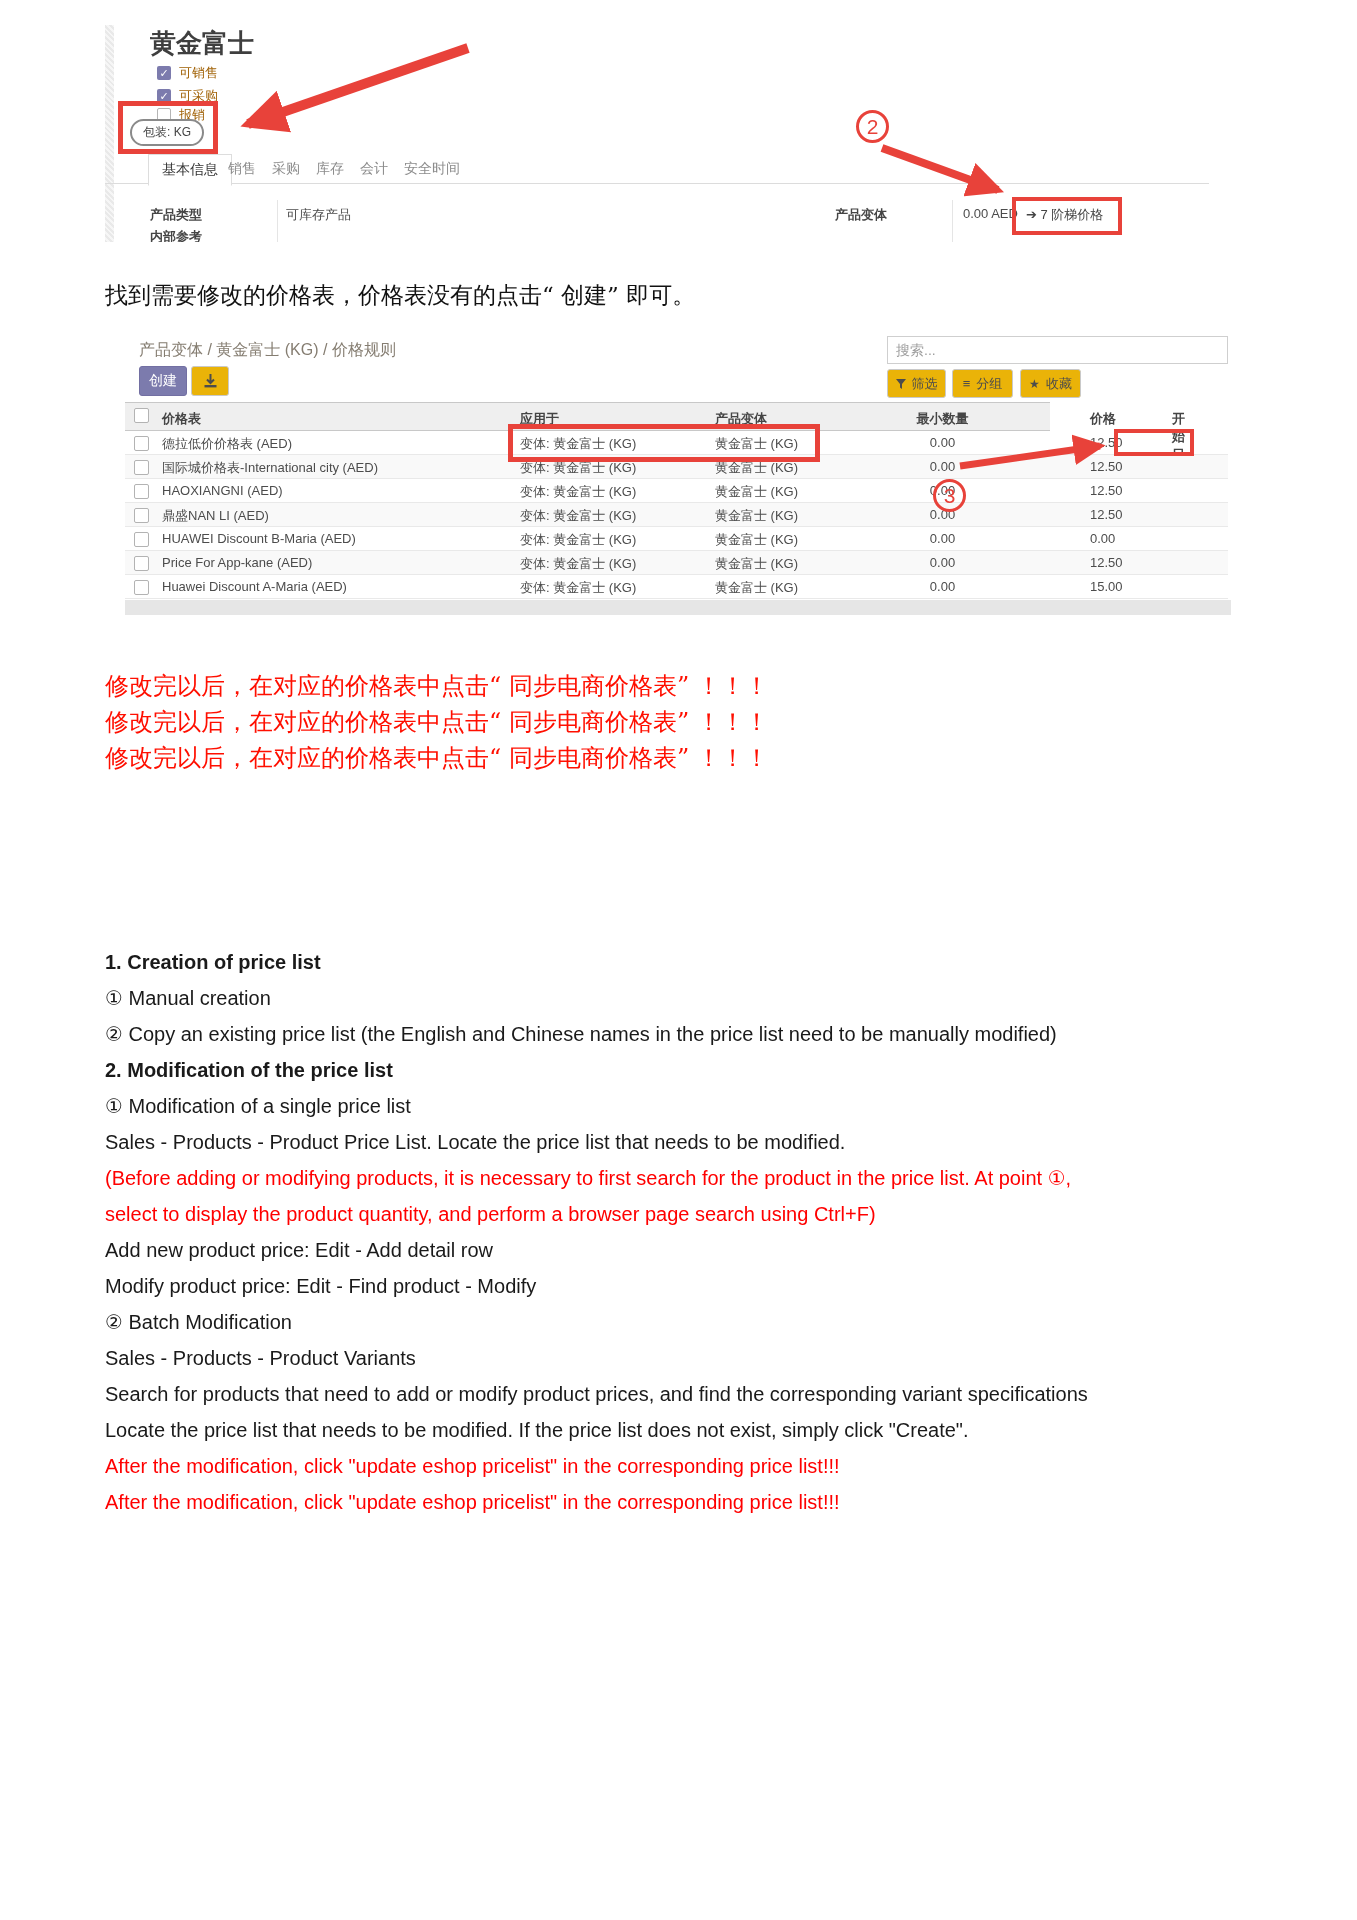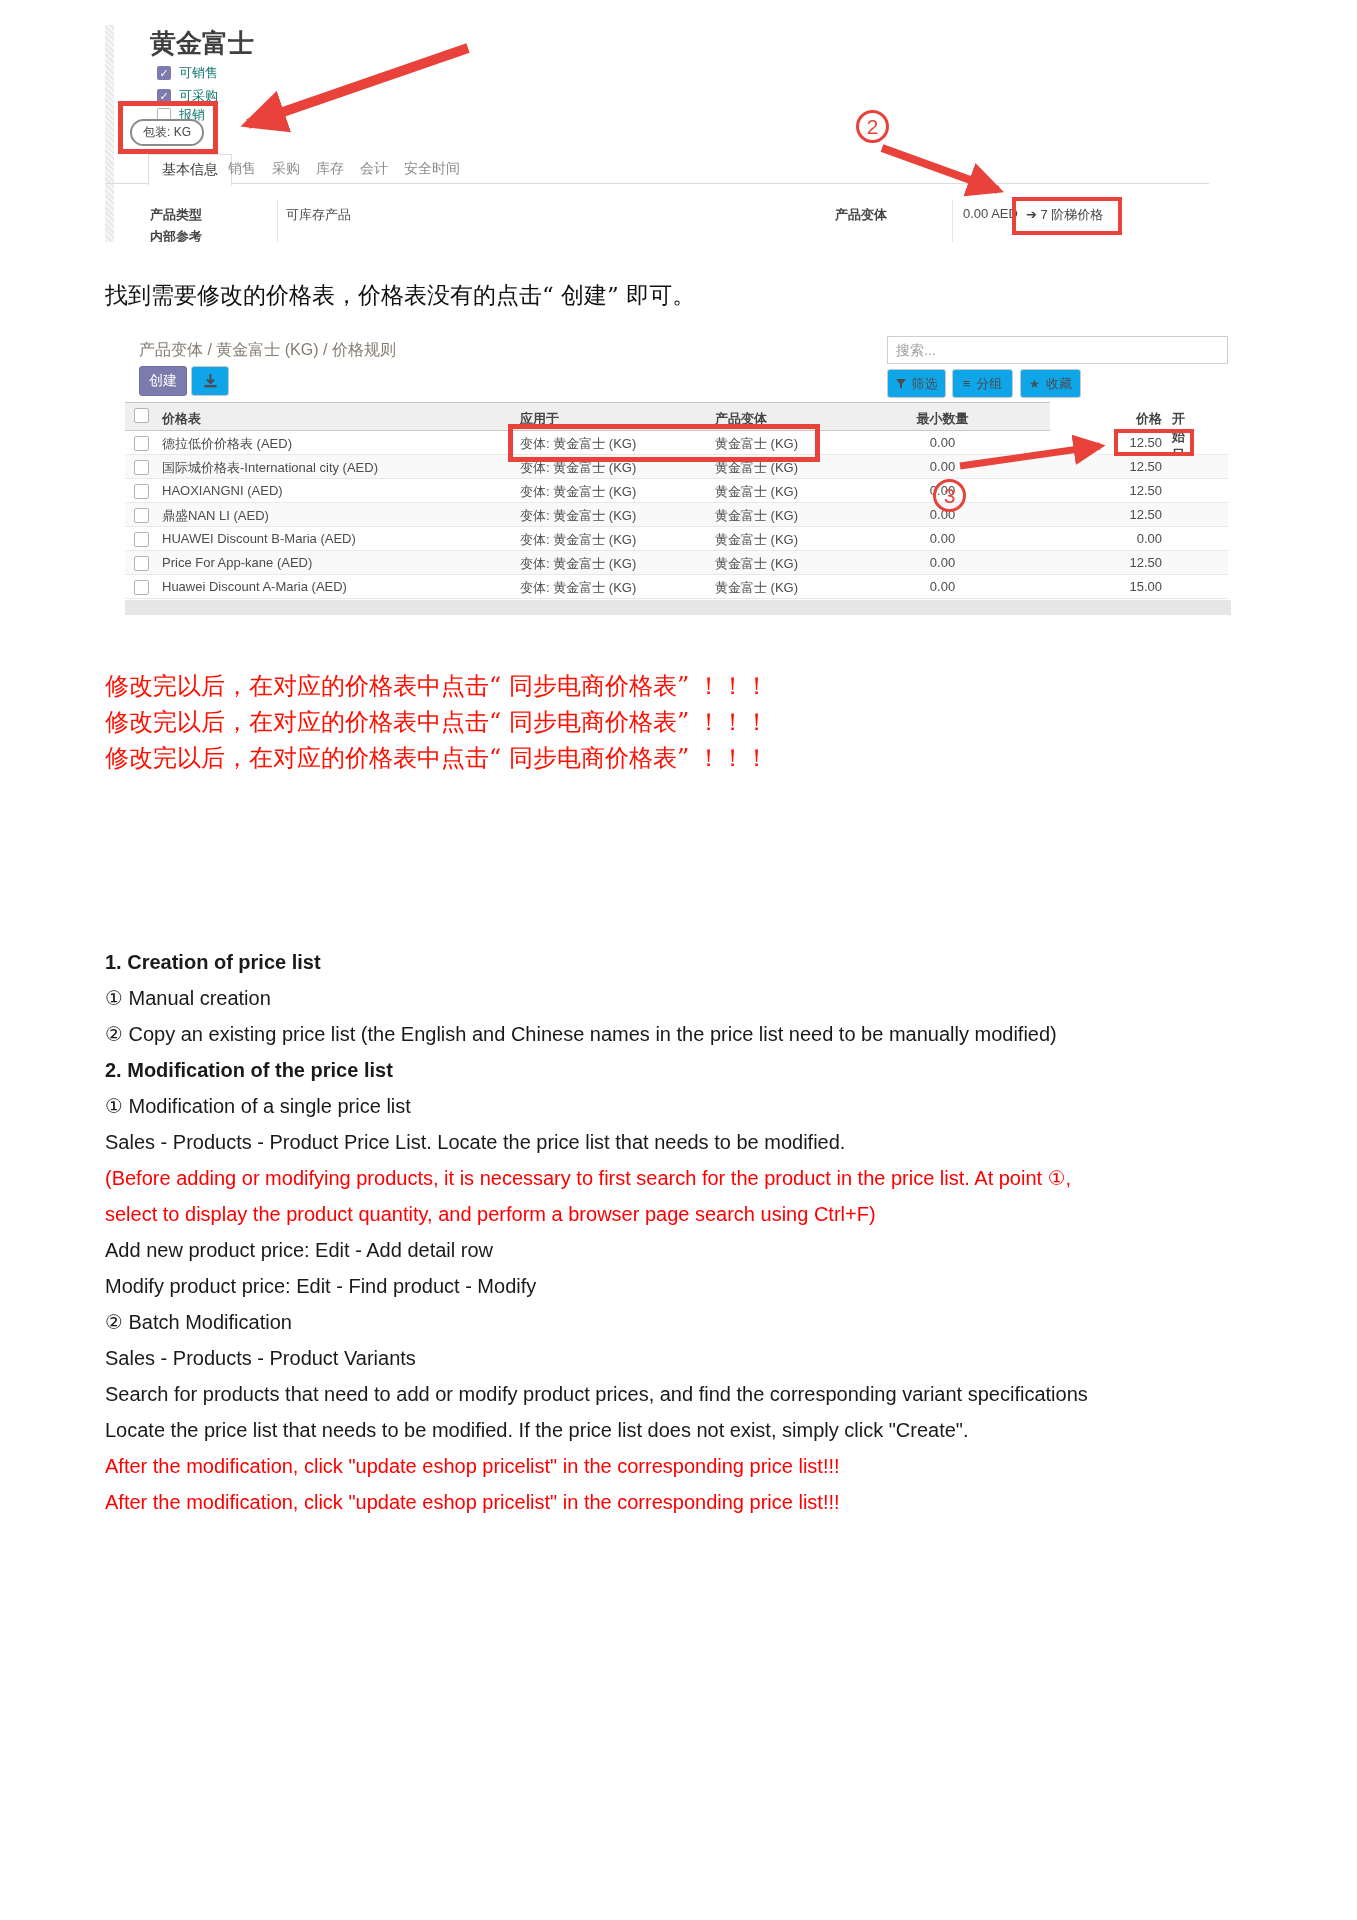--- a/index.html
+++ b/index.html
@@ -3,21 +3,21 @@
 <meta charset="utf-8">
 <style>
   html,body{margin:0;padding:0;background:#fff;}
   #page{position:relative;width:1357px;height:1920px;background:#fff;overflow:hidden;
         font-family:"Liberation Sans","DejaVu Sans",sans-serif;color:#1a1a1a;}
   .abs{position:absolute;}
   
   #ss1{position:absolute;left:0;top:0;width:1209px;height:242px;overflow:hidden;}
   .hatch{background:repeating-linear-gradient(45deg,#e9e9e9 0 2px,#f6f6f6 2px 4px);}
   .prod-title{font-size:26px;font-weight:700;color:#3f3f3f;}
-  .cbrow{display:flex;align-items:center;gap:8px;font-size:13px;color:#0f766e;}
+  .cbrow{display:flex;align-items:center;gap:8px;font-size:13px;color:#a16207;}
   .cb{width:14px;height:14px;border-radius:2px;box-sizing:border-box;display:flex;align-items:center;justify-content:center;}
   .cb.checked{background:#7c7bad;color:#fff;font-size:11px;}
   .cb.checked::after{content:"✓";}
   .cb.un{background:#fff;border:1px solid #b5b5b5;}
   .pill{border:2px solid #8a8a8a;border-radius:14px;background:#fff;font-size:12px;color:#444;
         padding:3px 11px;display:inline-block;}
   .tabline{background:#dcdcdc;height:1px;}
   .tab{font-size:14px;color:#8c8c8c;}
   .tab.active{background:#fff;border:1px solid #ddd;border-bottom:1px solid #fff;color:#333;
               padding:6px 13px;}
@@ -36,38 +36,38 @@
   .docline{font-size:23px;color:#111;}
   .cnred{color:#ff0f00;font-size:24px;line-height:36px;}
   .h1{font-size:41px;font-weight:800;letter-spacing:-1.5px;color:#0d0d0d;}
   .article div{height:36px;line-height:36px;font-size:20px;white-space:nowrap;}
   .article .b{font-weight:700;}
   .article .r{color:#ff0000;}
   
   .crumb{font-size:16px;color:#857d71;}
   .btn-purple{background:#7c7bad;color:#fff;border:1px solid #726fa2;border-radius:3px;
               font-size:14px;display:flex;align-items:center;justify-content:center;}
-  .btn-white{background:#0ea5e9;border:1px solid #c9c9c9;border-radius:3px;color:#4c4c4c;
+  .btn-white{background:#eab308;border:1px solid #c9c9c9;border-radius:3px;color:#4c4c4c;
              font-size:13px;display:flex;align-items:center;justify-content:center;gap:6px;white-space:nowrap;}
   .search{box-sizing:border-box;border:1px solid #cfcfcf;font-size:14px;padding:0 8px;color:#444;
           font-family:"Liberation Sans","DejaVu Sans",sans-serif;}
   .search::placeholder{color:#9e9e9e;}
   .thead{background:#efefef;border-top:1px solid #c8c8c8;border-bottom:1px solid #c8c8c8;
          box-sizing:border-box;height:29px;}
   .thead span{position:absolute;top:7px;font-size:13px;font-weight:700;color:#454545;}
   .trow{position:relative;height:24px;border-bottom:1px solid #e9e9e9;box-sizing:border-box;
         font-size:13px;color:#4c4c4c;}
   #rows .trow:nth-child(even){background:#f9f9f9;}
   .trow span{position:absolute;top:4px;white-space:nowrap;}
   .c-cb{left:9px;top:5px!important;width:13px;height:13px;border:1px solid #b3b3b3;border-radius:2px;background:#fff;}
   .c-name{left:37px;}
   .c-app{left:395px;}
   .c-var{left:590px;}
   .c-qty{left:755px;width:125px;text-align:center;}
-  .c-price{left:945px;width:92px;text-align:right;}
+  .c-price{left:965px;width:92px;}
   .star{font-size:12px;}
   svg.overlay{position:absolute;left:0;top:0;z-index:50;pointer-events:none;}
 </style>
 </head>
 <body>
 
 <div id="page">
 
   <div id="ss1">
     <div class="abs hatch" style="left:105px;top:25px;width:9px;height:217px;"></div>

